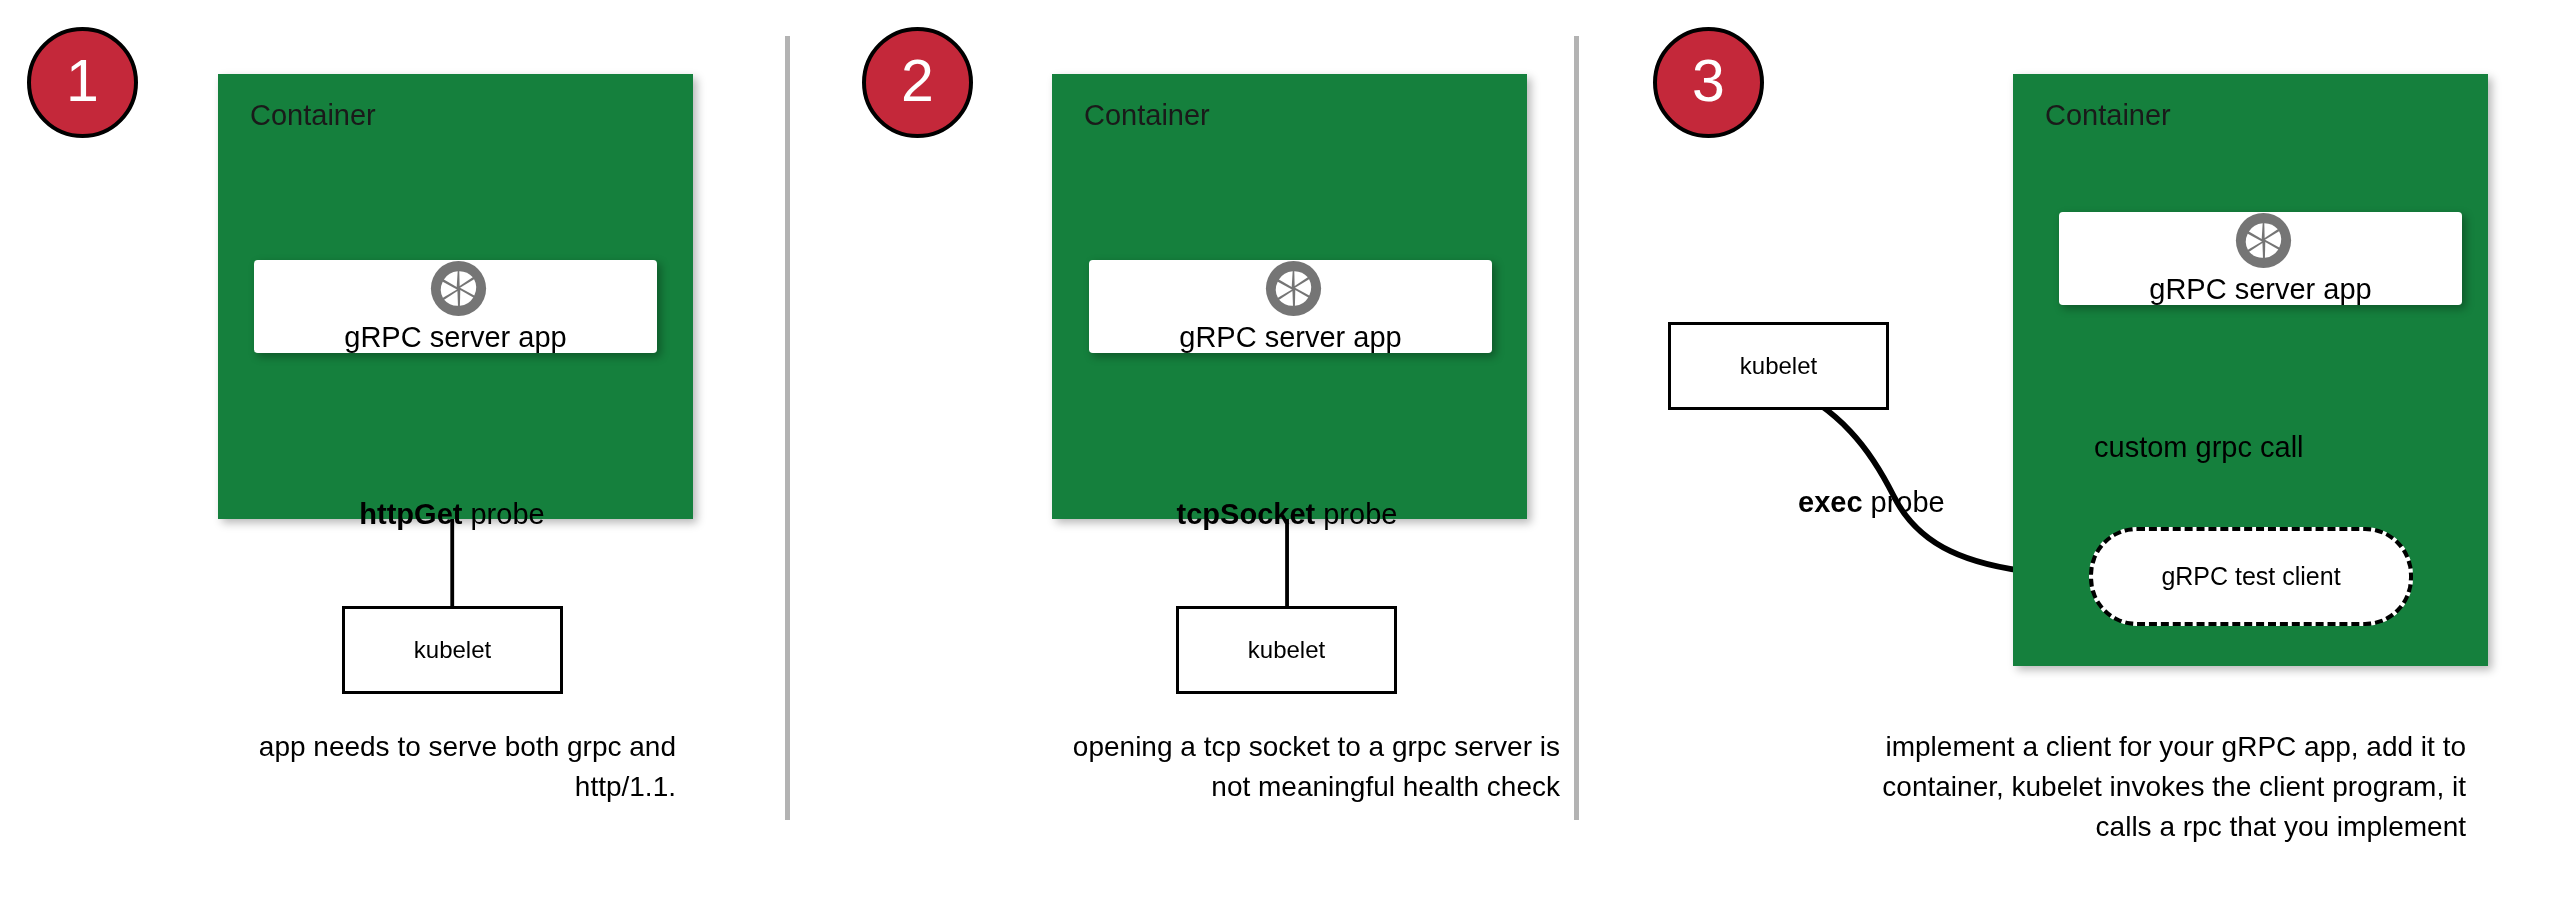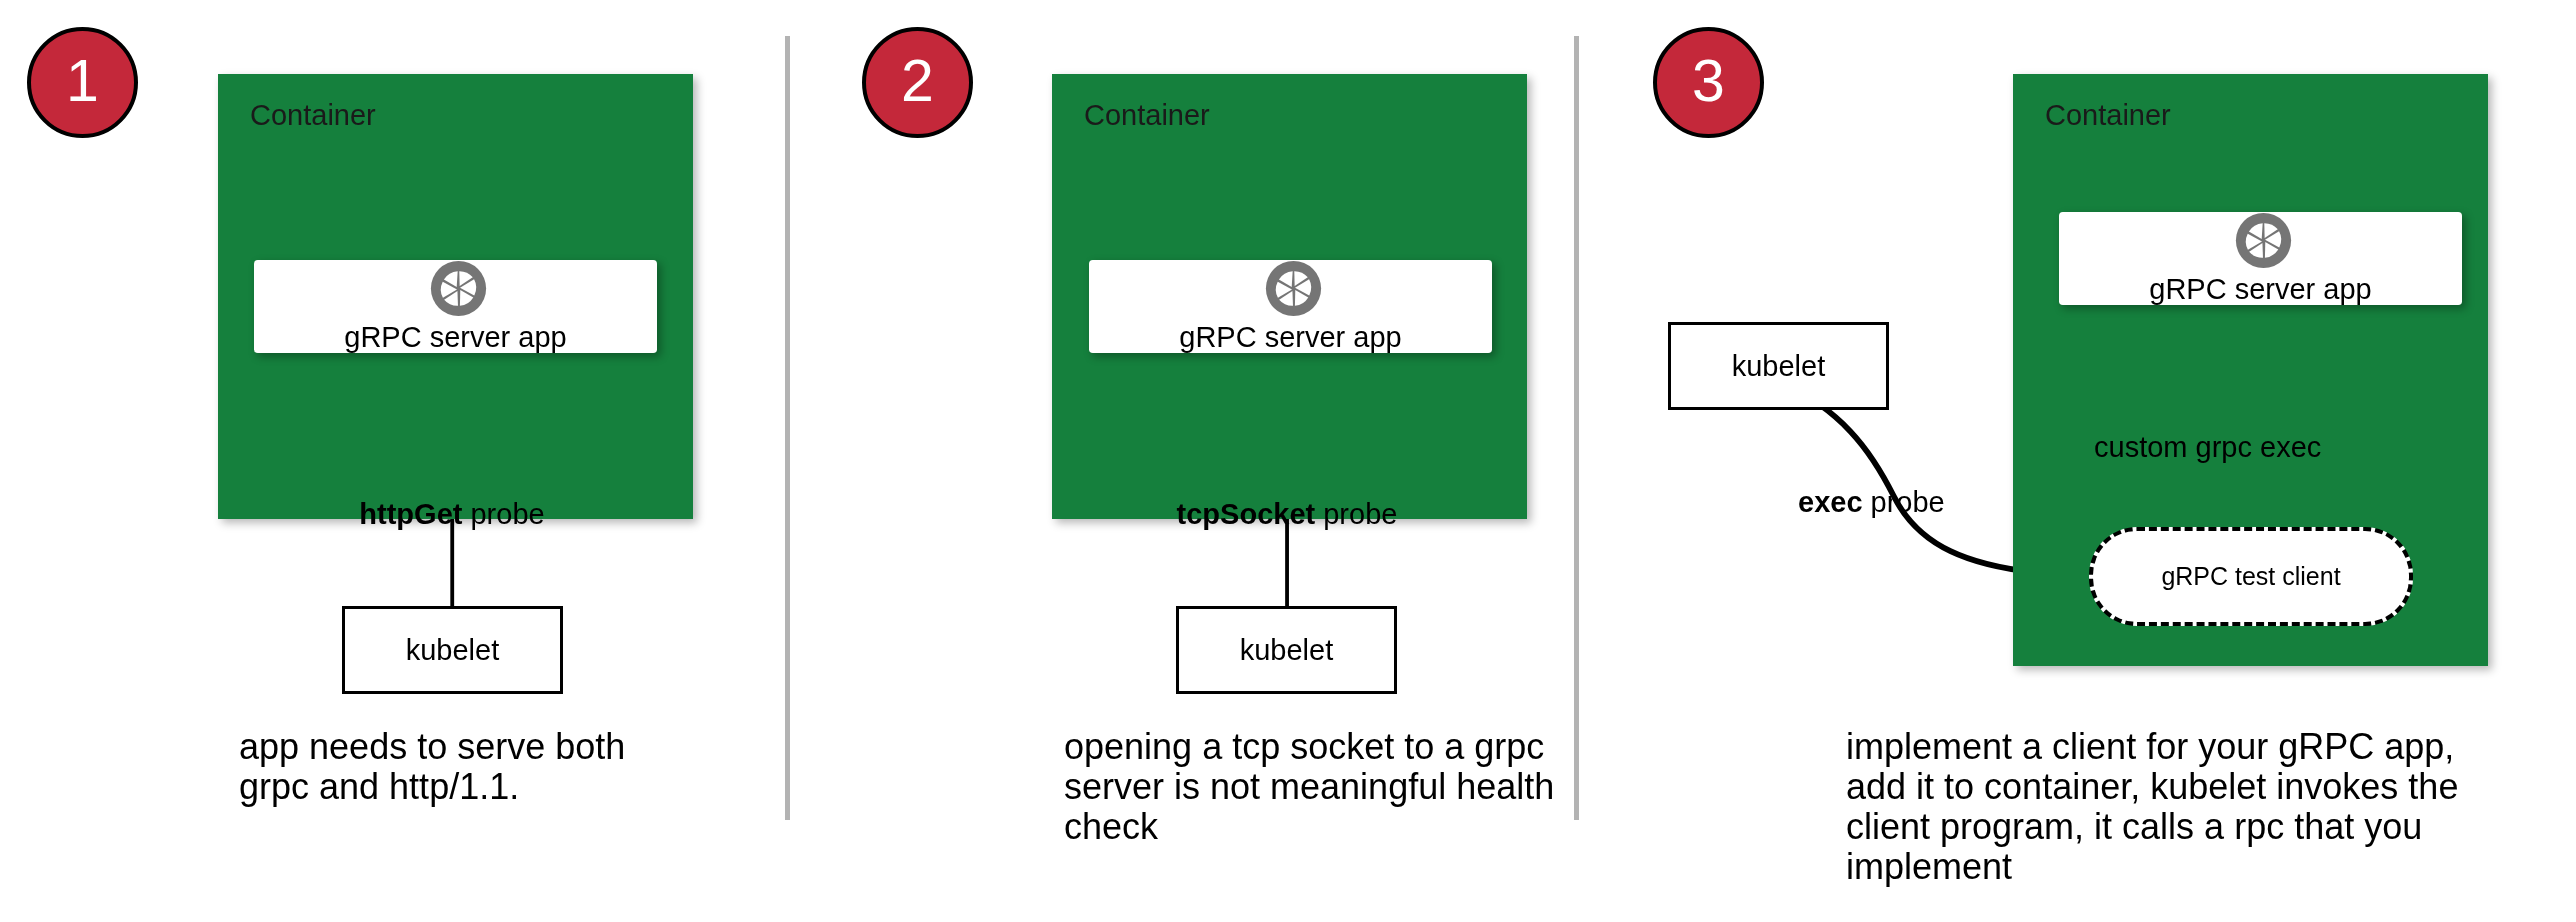--- a/index.html
+++ b/index.html
@@ -88,21 +88,21 @@
 
   
   .plain-box {
     position: absolute;
     background: #ffffff;
     border: 3.8px solid #000000;
     box-sizing: border-box;
     display: flex;
     align-items: center;
     justify-content: center;
-    font-size: 29px;
+    font-size: 24px;
     color: #000000;
   }
 
   
   .dashed-box {
     position: absolute;
     background: #ffffff;
     border: 4.8px dashed #000000;
     border-radius: 48px;
     box-sizing: border-box;
@@ -137,24 +137,24 @@
   .inline-label {
     position: absolute;
     font-size: 29px;
     color: #000000;
     white-space: nowrap;
   }
 
   
   .caption {
     position: absolute;
-    font-size: 36px;
+    font-size: 28px;
     line-height: 40px;
     color: #000000;
-    text-align: left;
+    text-align: right;
   }
 </style>
 </head>
 <body>
 
 <div class="stage">
 
   <div class="divider d1"></div>
   <div class="divider d2"></div>
 
@@ -262,21 +262,21 @@
           <path d="M15.9 44.6 A19.6 19.6 0 0 0 31.4 51.4 L30.8 34.8 Z"></path>
           <path d="M33.6 51.3 A19.6 19.6 0 0 0 48.6 42.0 L34.0 33.8 Z"></path>
           <path d="M49.7 39.8 A19.6 19.6 0 0 0 49.5 21.7 L33.7 31.1 Z"></path>
           <path d="M48.0 19.4 A19.6 19.6 0 0 0 32.9 12.6 L33.3 29.3 Z"></path>
         </g>
       </svg>
     </span>
     <span class="app-label">gRPC server app</span>
   </div>
 
-  <div class="inline-label" style="left:2094px; top:431px;">custom grpc exec</div>
+  <div class="inline-label" style="left:2094px; top:431px;">custom grpc call</div>
 
   <div class="dashed-box" style="left:2089px; top:527px; width:324px; height:99px;">
     <span>gRPC test client</span>
   </div>
 
   <div class="plain-box" style="left:1668px; top:322px; width:221px; height:88px;">
     <span>kubelet</span>
   </div>
 
   <div class="probe-label" style="left:1798px; top:454px; width:267px; text-align:left;">

